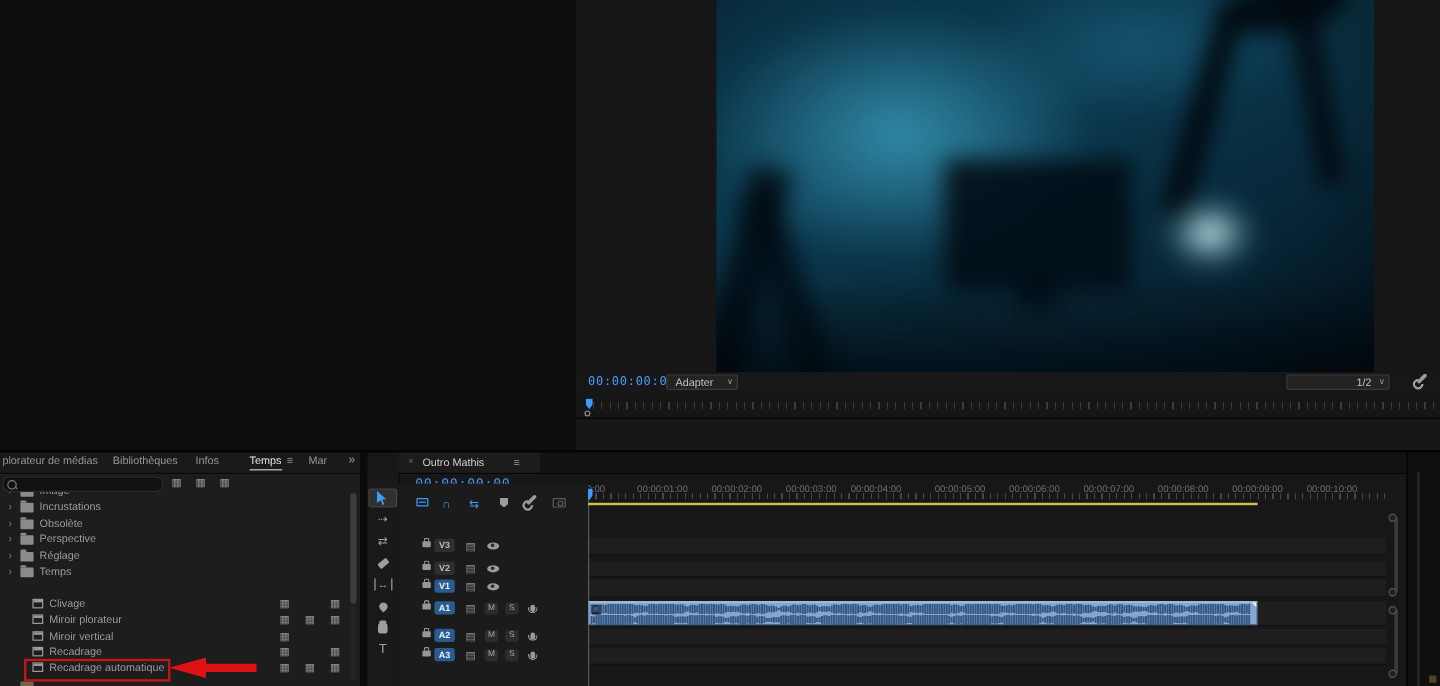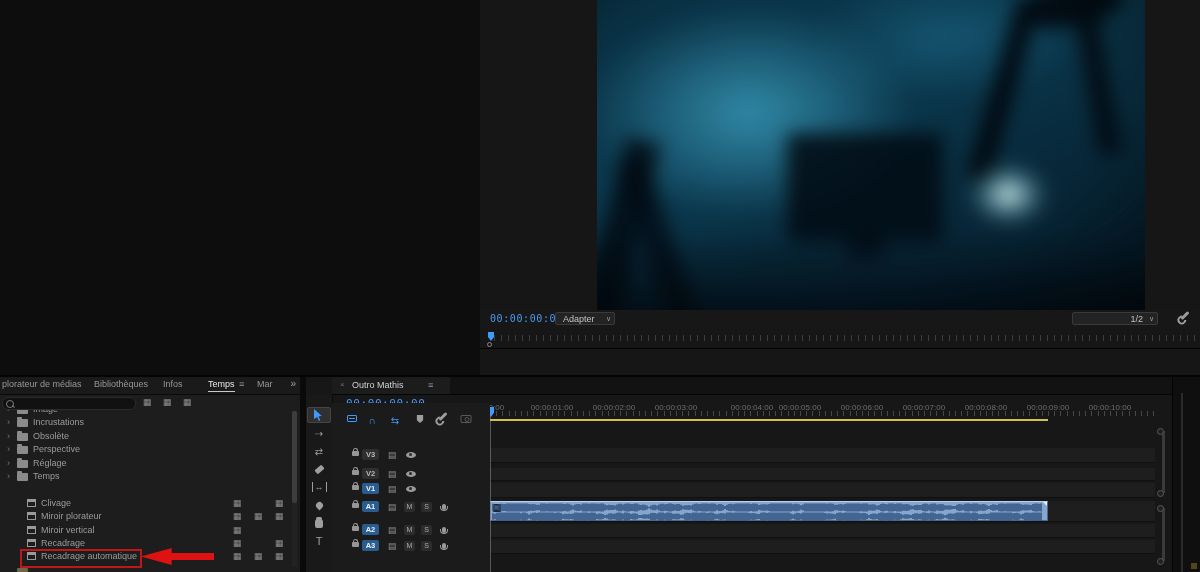--- a/index.html
+++ b/index.html
@@ -388,21 +388,21 @@
           </div>
         </div>
       </div>
 
     <div class="abs tl-content" id="tlContent">
       <div class="abs" style="left:0;top:0;width:710px;height:13px;" id="tlRuler">
           <span class="rl" style="left: -8px; transform: none;">:00:00</span>
           <span class="rl" style="left: 62px;">00:00:01:00</span>
           <span class="rl" style="left: 124px;">00:00:02:00</span>
           <span class="rl" style="left: 186px;">00:00:03:00</span>
-          <span class="rl" style="left: 262px;">00:00:04:00</span>
+          <span class="rl" style="left: 240px;">00:00:04:00</span>
           <span class="rl" style="left: 310px;">00:00:05:00</span>
           <span class="rl" style="left: 372px;">00:00:06:00</span>
           <span class="rl" style="left: 434px;">00:00:07:00</span>
           <span class="rl" style="left: 496px;">00:00:08:00</span>
           <span class="rl" style="left: 558px;">00:00:09:00</span>
           <span class="rl" style="left: 620px;">00:00:10:00</span>
           <span class="rl" style="left: 694px; transform: none;">0(</span>
         </div>
       <div class="ruler-ticks"></div>
       <div class="renderbar"></div>

